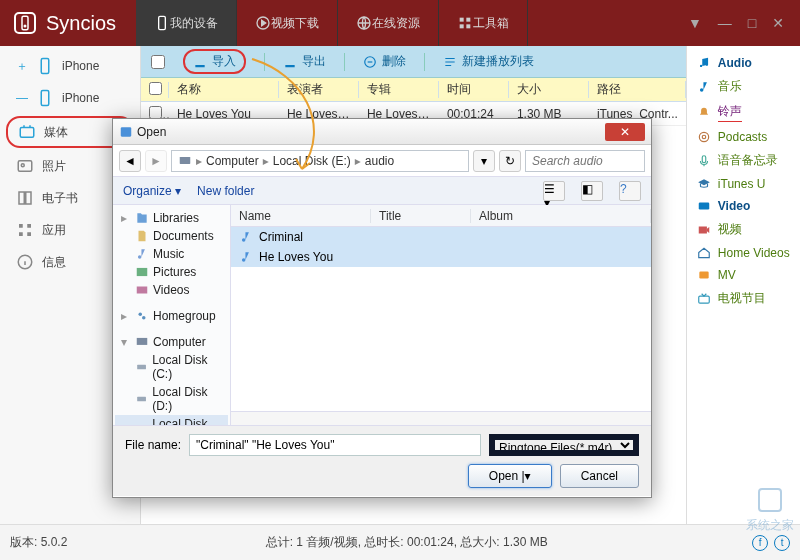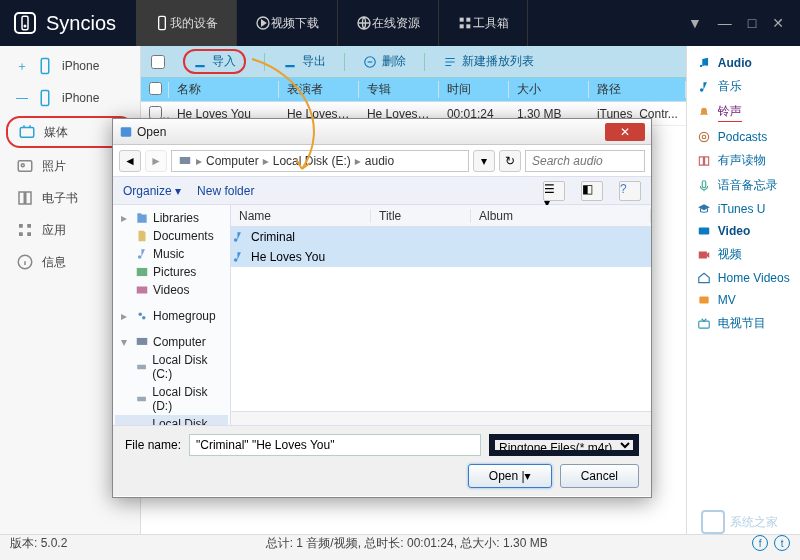--- a/index.html
+++ b/index.html
@@ -1,49 +1,49 @@
 <!DOCTYPE html>
 <html><head>
 <meta charset="utf-8">
 <style>
 * { box-sizing: border-box; margin: 0; padding: 0; font-family: "Microsoft YaHei", Arial, sans-serif; font-size: 12px; }
 body { background: #fff; width: 800px; height: 560px; overflow: hidden; position: relative; }
-.titlebar { background: #0f172a; height: 46px; display: flex; align-items: center; color: #fff; }
+.titlebar { background: #7f1d1d; height: 46px; display: flex; align-items: center; color: #fff; }
 .titlebar .logo { display: flex; align-items: center; padding: 0 20px 0 14px; gap: 10px; }
 .titlebar .logo-icon { width: 22px; height: 22px; border: 2px solid #fff; border-radius: 5px; display:flex;align-items:center;justify-content:center;}
 .titlebar .logo-txt { font-size: 20px; }
 .titlebar .tabs { display: flex; height: 100%; }
 .titlebar .tab { display:flex;align-items:center;padding:0 18px;color:#ddd;cursor:pointer;border-right:1px solid #333;}
 .titlebar .tab.active{background:#3a3a3a;}
 .titlebar .tab svg{width:16px;height:16px;}
 .titlebar .winctl{margin-left:auto;display:flex;gap:16px;padding-right:16px;}
 .titlebar .winctl span{cursor:pointer;color:#aaa;font-size:14px;}
 .body{display:flex;height:calc(100% - 46px - 22px);position:relative;}
 .leftbar{width:158px;background:#f7f7f7;border-right:1px solid #ddd;padding-top:4px;}
 .leftbar .item{display:flex;align-items:center;gap:8px;padding:7px 16px;color:#444;cursor:pointer;}
 .leftbar .item.highlight{border:2px solid #d33;border-radius:14px;margin:2px 6px;padding:5px 10px;}
 .leftbar .item svg{width:18px;height:18px;}
 .rightbar{width:128px;border-left:1px solid #ddd;background:#fff;padding-top:6px;}
-.rightbar .sec{padding:4px 10px;display:flex;align-items:center;gap:7px;color:#0369a1;cursor:pointer;}
+.rightbar .sec{padding:4px 10px;display:flex;align-items:center;gap:7px;color:#4d7c0f;cursor:pointer;}
 .rightbar .sec.head{color:#0b4f86;font-weight:bold;}
 .rightbar .sec.hl{color:#701a75;}
 .rightbar .sec.hl .underline{border-bottom:1px solid #d33;padding-bottom:1px;}
 .rightbar svg{width:14px;height:14px;}
 .center{flex:1;background:#fff;}
 .toolbar{background:#bcdfef;height:32px;display:flex;align-items:center;gap:18px;padding:0 10px;border-bottom:1px solid #9cc;}
 .toolbar .tb{display:flex;align-items:center;gap:5px;color:#0a5e90;cursor:pointer;}
 .toolbar .tdiv{width:1px;height:18px;background:#8cb;}
 .toolbar .tb.highlight{border:2px solid #d33;border-radius:12px;padding:2px 8px;}
 .toolbar input[type=checkbox]{width:14px;height:14px;}
-.thead{display:flex;background:#7dd3fc;height:24px;align-items:center;border-bottom:1px solid #cde;}
+.thead{display:flex;background:#fef9c3;height:24px;align-items:center;border-bottom:1px solid #cde;}
 .thead .col{padding:0 8px;color:#333;border-right:1px solid #d0e0e8;}
 .trow{display:flex;height:24px;align-items:center;border-bottom:1px solid #eee;}
 .trow .col{padding:0 8px;color:#333;white-space:nowrap;overflow:hidden;text-overflow:ellipsis;}
 .col.c0{width:28px;}.col.c1{width:110px}.col.c2{width:80px}.col.c3{width:80px}.col.c4{width:70px}.col.c5{width:80px}.col.c6{flex:1}
-.statusbar{position:absolute;bottom:0;left:0;right:0;height:26px;background:#f4f4f4;border-top:1px solid #ddd;display:flex;padding:0 10px;color:#444;}
+.statusbar{position:absolute;bottom:0;left:0;right:0;height:36px;background:#f4f4f4;border-top:1px solid #ddd;display:flex;align-items:center;padding:0 10px;color:#444;}
 .statusbar .spacer{flex:1;}
 .statusbar .sicon{width:16px;height:16px;border-radius:50%;border:1px solid #0a7bc1;margin-left:6px;display:flex;align-items:center;justify-content:center;color:#0a7bc1;font-size:10px;}
 
 .arrow{position:absolute;left:242px;top:54px;width:120px;height:120px;pointer-events:none;z-index:50;}
 
 .dialog{position:absolute;left:112px;top:118px;width:540px;height:380px;background:#fff;border:1px solid #888;box-shadow:0 4px 20px rgba(0,0,0,.4);z-index:40;}
 .dlg-title{height:26px;background:linear-gradient(#fdfdfd,#e8e8e8);border-bottom:1px solid #c8c8c8;display:flex;align-items:center;padding:0 6px;}
 .dlg-title .t{color:#222;margin-left:4px;}
 .dlg-title .close{margin-left:auto;background:#c84036;color:#fff;width:40px;height:18px;display:flex;align-items:center;justify-content:center;border-radius:2px;cursor:pointer;}
 .dlg-nav{height:32px;display:flex;align-items:center;padding:0 6px;gap:4px;border-bottom:1px solid #dde;}
@@ -60,31 +60,31 @@
 .dlg-side{width:118px;border-right:1px solid #dde;background:#fafbfc;overflow:auto;padding:4px 2px;}
 .dlg-side .node{display:flex;align-items:center;gap:4px;padding:2px 2px 2px 6px;color:#222;cursor:pointer;}
 .dlg-side .node.child{padding-left:20px;}
 .dlg-side .node.sel{background:#dbe7f5;}
 .dlg-side .exp{width:10px;color:#999;}
 .dlg-side svg{width:14px;height:14px;}
 .dlg-main{flex:1;display:flex;flex-direction:column;}
 .dlg-main .fhead{height:22px;display:flex;align-items:center;background:#f4f6f9;border-bottom:1px solid #dde;}
 .dlg-main .fhead .fc{padding:0 8px;color:#333;border-right:1px solid #e0e4ea;}
 .dlg-main .flist{flex:1;overflow:auto;}
-.dlg-main .frow{display:flex;align-items:center;height:20px;gap:6px;cursor:pointer;}
+.dlg-main .frow{display:flex;align-items:center;height:20px;padding-left:8px;gap:6px;cursor:pointer;}
 .dlg-main .frow.sel{background:#cfe4f7;}
 .dlg-main .frow svg{width:14px;height:14px;}
 .dlg-foot{padding:8px 12px;border-top:1px solid #dde;background:#f0f0f0;}
 .dlg-foot .row{display:flex;align-items:center;gap:8px;margin-bottom:8px;}
 .dlg-foot .fn{flex:1;height:22px;border:1px solid #bcc;background:#fff;padding:0 6px;}
 .dlg-foot select{width:150px;height:22px;border:6px solid #0f172a;}
 .dlg-foot .btns{display:flex;justify-content:flex-end;gap:8px;}
 .dlg-foot .btn{height:24px;padding:0 20px;border:1px solid #8a9bb0;background:linear-gradient(#fefefe,#e0e8f0);border-radius:3px;cursor:pointer;display:flex;align-items:center;}
 .dlg-foot .btn.primary{border-color:#3a7bc8;box-shadow:0 0 3px #7ab0ea;}
-.watermark{position:absolute;right:22px;bottom:26px;color:#78a9d0;opacity:.55;font-size:11px;display:flex;align-items:center;gap:5px;pointer-events:none;}
+.watermark{position:absolute;right:6px;bottom:26px;color:#78a9d0;opacity:.55;font-size:11px;display:flex;align-items:center;gap:5px;pointer-events:none;flex-direction:column;}
 .watermark .wicon{width:24px;height:24px;border:2px solid #78a9d0;border-radius:4px;}
 </style>
 </head>
 <body>
 
 <div class="titlebar">
   <div class="logo">
     <span class="logo-icon">
       <svg viewBox="0 0 24 24" fill="#fff">
           <rect x="8" y="3" width="8" height="18" rx="2" fill="none" stroke="#fff" stroke-width="2"></rect>
@@ -260,26 +260,20 @@
           <path d="M12 3a5 5 0 00-5 5v4l-2 3h14l-2-3V8a5 5 0 00-5-5z"></path>
         </svg>
         <span class="underline">铃声</span>
       </div>
     <div class="sec">
         <svg viewBox="0 0 24 24" fill="none" stroke="#b74" stroke-width="2">
           <circle cx="12" cy="12" r="3"></circle>
           <circle cx="12" cy="12" r="8"></circle>
         </svg>
         <span>Podcasts</span>
-      </div>
-    <div class="sec">
-        <svg viewBox="0 0 24 24" fill="none" stroke="#c66" stroke-width="2">
-          <path d="M4 5h7v14H4zM13 5h7v14h-7z"></path>
-        </svg>
-        <span>有声读物</span>
       </div>
     <div class="sec">
         <svg viewBox="0 0 24 24" fill="none" stroke="#4a9" stroke-width="2">
           <rect x="9" y="3" width="6" height="12" rx="3"></rect>
           <path d="M6 12a6 6 0 0012 0M12 18v3"></path>
         </svg>
         <span>语音备忘录</span>
       </div>
     <div class="sec">
         <svg viewBox="0 0 24 24" fill="#37a">

